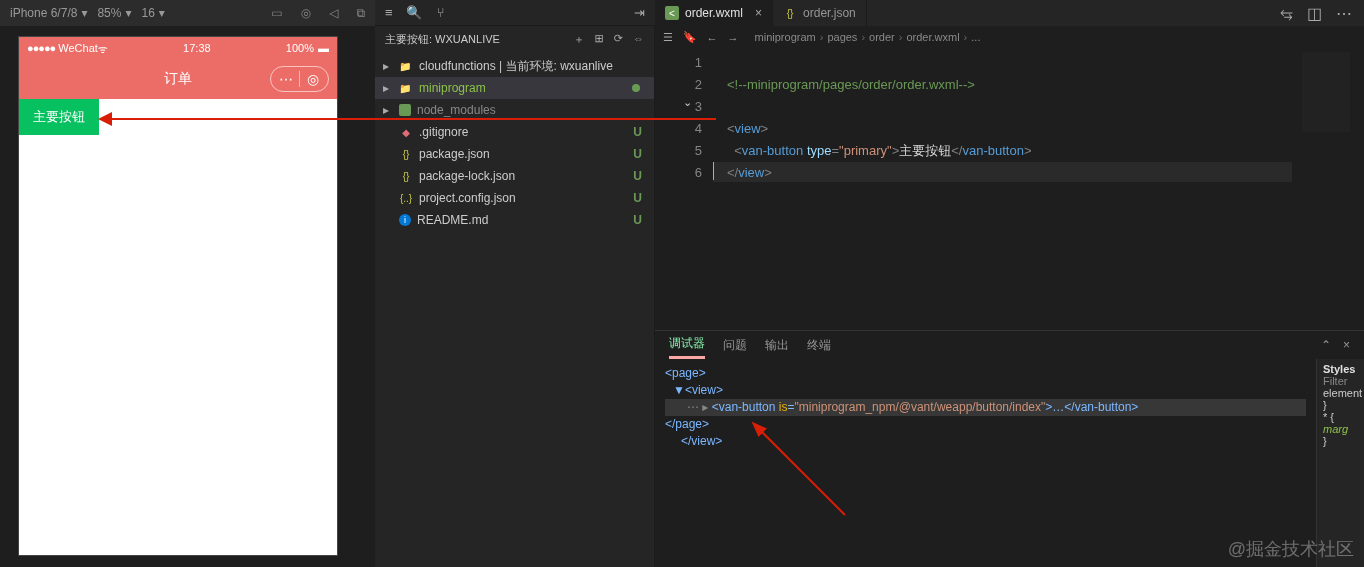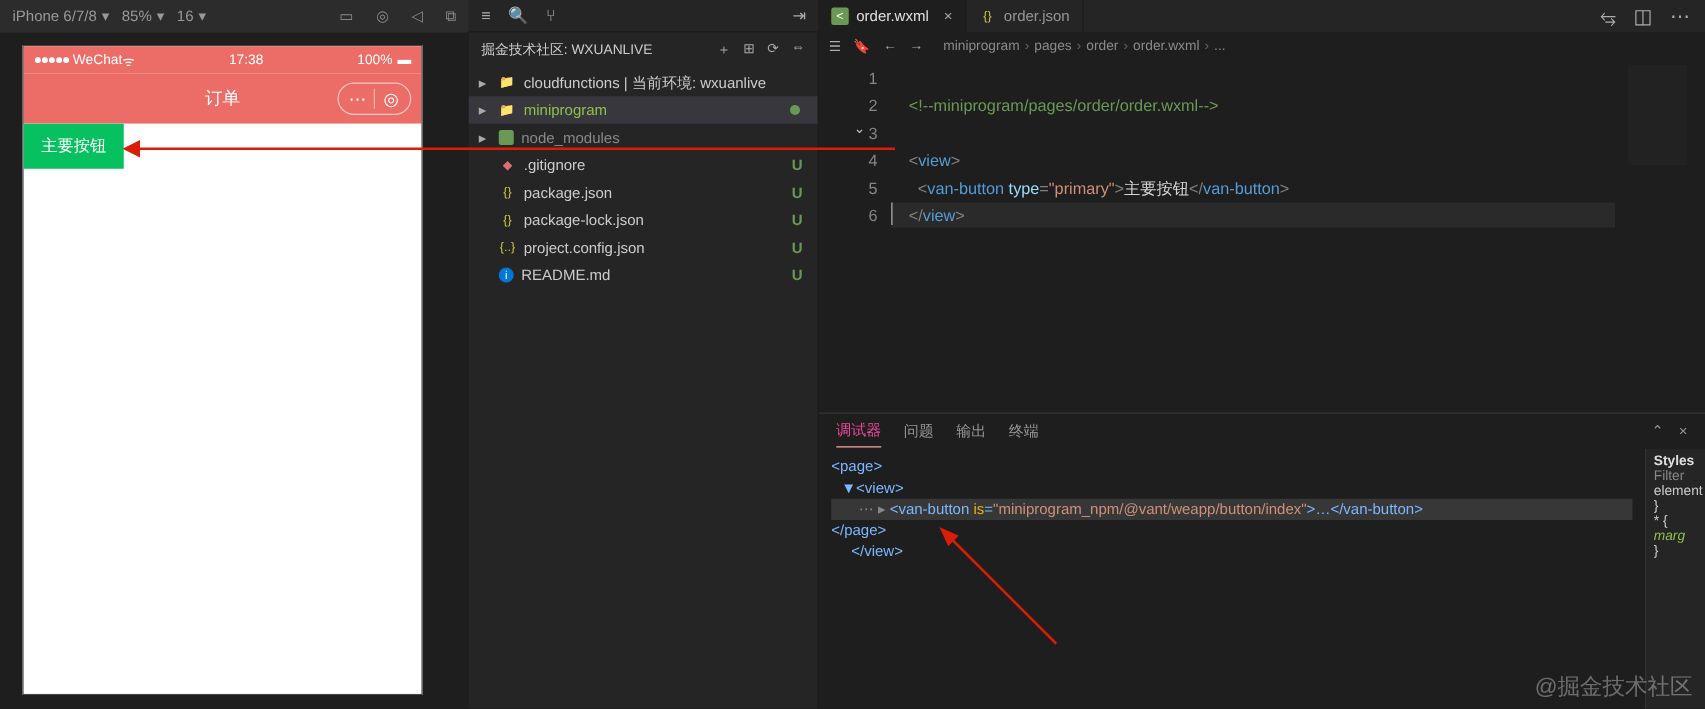--- a/index.html
+++ b/index.html
@@ -57,21 +57,21 @@
 .cm-str{color:#ce9178;}
 .cm-txt{color:#d4d4d4;}
 .cursor-line{position:absolute; left:58px; right:72px; top:114px; height:20px; background:#2a2a2a;}
 .caret{position:absolute; left:58px; top:114px; width:1px; height:18px; background:#aeafad;}
 .minimap{position:absolute; right:14px; top:4px; width:48px; height:80px; background:#252525; opacity:.6;}
 
 
 .debug{position:absolute; left:655px; right:0; top:330px; bottom:0; background:#1e1e1e; border-top:1px solid #333;}
 .debug-tabs{height:28px; display:flex; align-items:center; gap:18px; padding:0 14px; font-size:12px; color:#969696;}
 .debug-tabs .dt{cursor:pointer; padding:4px 0;}
-.debug-tabs .dt.active{color:#ec4899; border-bottom:1px solid #fca5a5;}
+.debug-tabs .dt.active{color:#86efac; border-bottom:3px solid #fca5a5;}
 .debug-tabs .dright{margin-left:auto; display:flex; gap:12px;}
 .debug-body{display:flex; height:calc(100% - 28px);}
 .dom-tree{flex:1; padding:6px 10px; font-family:Consolas,monospace; font-size:12px; line-height:17px; color:#7cb7ff;}
 .dom-tree .sel-row{background:#373737;}
 .dom-attr{color:#eab308;}
 .dom-str{color:#ce9178;}
 .dom-grey{color:#888;}
 .styles-pane{width:48px; background:#252526; border-left:1px solid #333; font-size:11px; padding:4px 6px; color:#ccc; overflow:hidden;}
 .styles-pane .sh{color:#e0e0e0; font-weight:bold;} 
 .styles-pane .it{color:#8dc149; font-style:italic;}
@@ -120,21 +120,21 @@
 
 <div class="ed-iconbar">
   <span class="eico">≡</span>
   <span class="eico">🔍</span>
   <span class="eico">⑂</span>
   <span class="eico r">⇥</span>
 </div>
 
 <div class="explorer">
   <div class="explorer-head">
-    <span>掘金技术社区: WXUANLIVE</span>
+    <span>主要按钮: WXUANLIVE</span>
     <div class="heactions">
       <span>＋</span>
       <span>⊞</span>
       <span>⟳</span>
       <span>⇔</span>
     </div>
   </div>
   <div class="tree" id="tree">
       <div class="tree-row ">
         <span class="arrow">▸</span>

